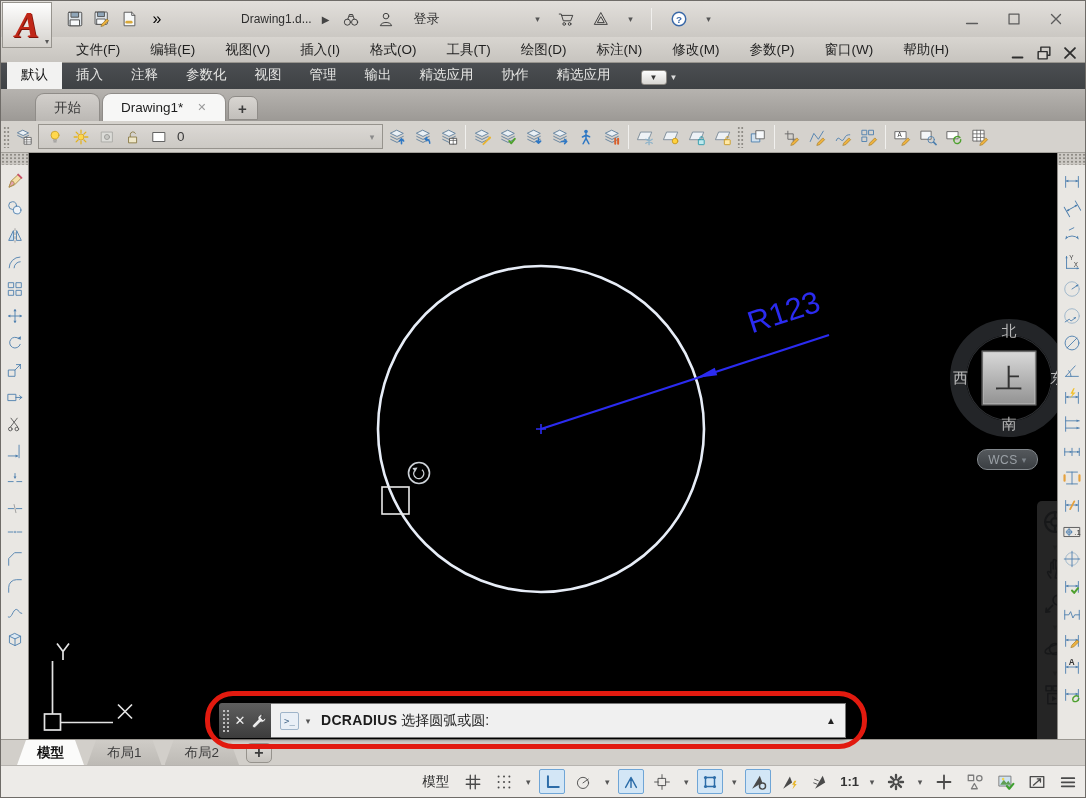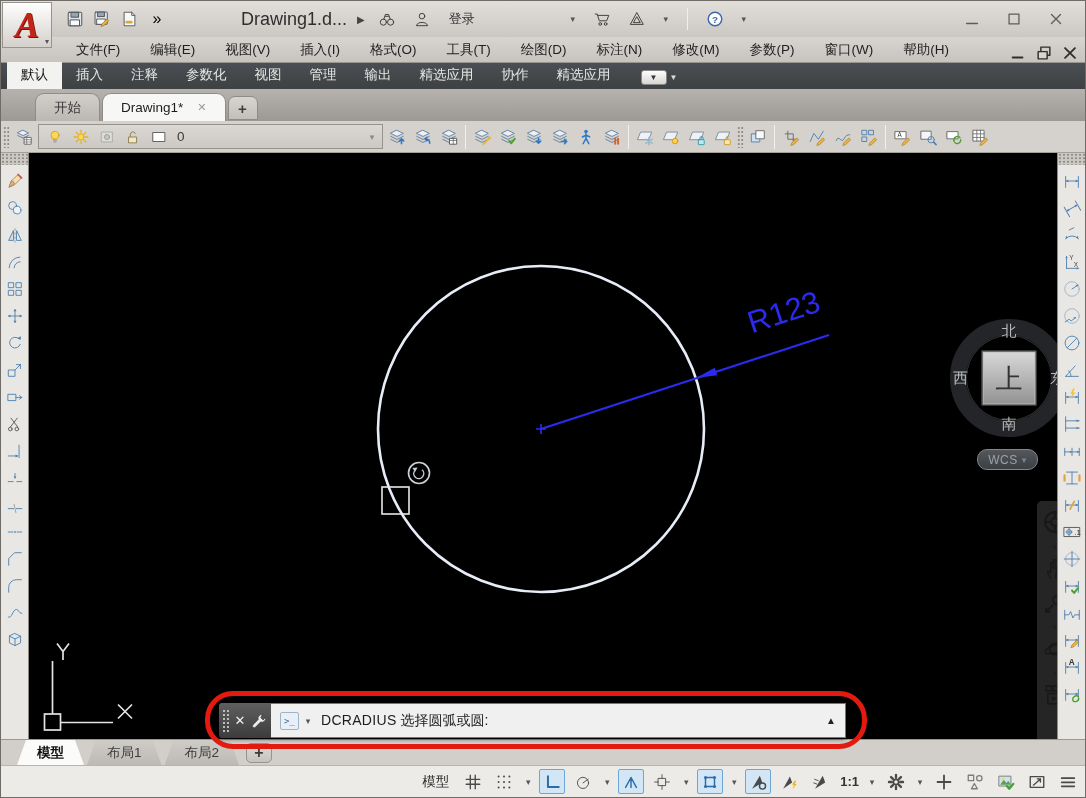--- a/index.html
+++ b/index.html
@@ -5,21 +5,21 @@
 *{margin:0;padding:0;box-sizing:border-box;font-family:"Liberation Sans","DejaVu Sans",sans-serif;-webkit-user-select:none}
 html,body{width:1086px;height:798px;overflow:hidden;background:#888}
 .app{position:relative;width:1086px;height:798px;display:flex;flex-direction:column;background:#d5d2cd;border:1px solid #6f6c68;overflow:hidden}
 
 .logo{position:absolute;top:1px;left:1px;width:50px;height:46px;z-index:9;background:linear-gradient(#fefefe,#d4d1cc);border:1px solid #97948e;display:flex;align-items:center;justify-content:center;cursor:pointer}
 .logo .a{font-family:"Liberation Serif","DejaVu Serif",serif;font-style:italic;font-weight:bold;font-size:36px;color:#c02718;text-shadow:1px 1px 0 #7d140a;line-height:1}
 .logo .lc{position:absolute;right:2px;bottom:1px;font-size:8px;color:#555}
 .titlebar{height:36px;flex:0 0 36px;background:linear-gradient(#e2dfdb,#cbc8c3);display:flex;align-items:center;padding-left:58px}
 .qa{display:flex;align-items:center;gap:3px;margin-left:4px}
 .tbi{width:24px;height:24px;display:inline-flex;align-items:center;justify-content:center;border-radius:2px;cursor:pointer}
-.doc-title{margin-left:72px;font-size:18px;color:#2e2e2e;white-space:nowrap}
+.doc-title{margin-left:72px;font-size:12px;color:#2e2e2e;white-space:nowrap}
 .play-btn{margin-left:10px;font-size:10px;color:#444;cursor:pointer}
 .search{margin-left:6px;width:226px;height:25px;border:1px solid #8b8883;background:#fff;font-size:13px;padding:0 6px;color:#333}
 .search::placeholder{font-style:italic;color:#9a9a9a}
 .trc{display:flex;align-items:center;margin-left:10px;gap:11px}
 .trc .lbl{font-size:13px;color:#333;margin:0 4px}
 .trc .gap{width:66px}
 .mini-caret{font-size:9px;color:#555;width:12px;text-align:center;cursor:pointer}
 .vsep{width:1px;height:22px;background:#a9a6a0;border-right:1px solid #f0efed;margin:0 4px}
 .winctl{margin-left:auto;display:flex;align-items:center;margin-right:8px}
 .winctl .tbi{width:42px;height:28px;color:#5c5c5c}
@@ -73,21 +73,21 @@
 .navbar .ni{opacity:.8;cursor:pointer}
 .navbar .mini-caret{color:#1d1d1d;opacity:.7;height:6px;line-height:5px}
 
 .cmdbar{position:absolute;left:218px;top:702px;width:627px;height:35px;z-index:20;display:flex;border-radius:3px;box-shadow:0 1px 4px rgba(0,0,0,.6)}
 .cmd-left{width:52px;flex:0 0 52px;background:linear-gradient(#5f5f5f,#3c3c3c);border-radius:3px 0 0 3px;display:flex;align-items:center;justify-content:center;gap:5px}
 .cmd-grip{width:8px;height:24px;background-image:radial-gradient(#bdbdbd 1px,transparent 1.2px);background-size:4px 4px;cursor:grab}
 .cmd-x{color:#f0f0f0;font-size:13px;font-weight:bold;cursor:pointer}
 .cmd-main{flex:1;background:rgba(250,250,250,.96);border:1px solid #777;border-left:none;display:flex;align-items:center;padding:0 9px;gap:7px}
 .prompt-chip{width:19px;height:18px;background:#e9eff6;border:1px solid #9fb4c9;border-radius:2px;display:flex;align-items:center;justify-content:center;font-size:9px;color:#46688a;font-family:"DejaVu Sans Mono",monospace;cursor:pointer}
 .cmd-text{font-size:14px;color:#1c1c1c;white-space:nowrap}
-.cmd-text b{font-weight:normal;letter-spacing:.3px}
+.cmd-text b{font-weight:bold;letter-spacing:.3px}
 .cmd-up{margin-left:auto;font-size:10px;color:#222;cursor:pointer}
 .annotation{position:absolute;left:204px;top:690px;width:662px;height:58px;border:5px solid #e21a0f;border-radius:28px;z-index:40;pointer-events:none}
 
 .layouttabs{height:26px;flex:0 0 26px;background:#d2cfca;border-top:1px solid #9a9791;display:flex;align-items:stretch;padding-left:16px;gap:3px}
 .ltab{clip-path:polygon(9px 0,calc(100% - 9px) 0,100% 100%,0 100%);background:linear-gradient(#cfccc7,#bdbab5);padding:0 20px;display:flex;align-items:center;font-size:13.5px;color:#3c3c3c;cursor:pointer}
 .ltab.active{background:#fbfbfa;color:#111;font-weight:bold}
 .ltab-plus{align-self:center;width:26px;height:20px;border-radius:5px;background:linear-gradient(#dedbd7,#c6c3be);border:1px solid #96938d;display:flex;align-items:center;justify-content:center;font-weight:bold;color:#3c3c3c;cursor:pointer;margin-left:4px}
 
 .statusbar{height:32px;flex:0 0 32px;background:#edebe8;border-top:1px solid #b7b4b0;display:flex;align-items:center;padding:0 4px}
 .sbcluster{margin-left:auto;display:flex;align-items:center;gap:5px}

